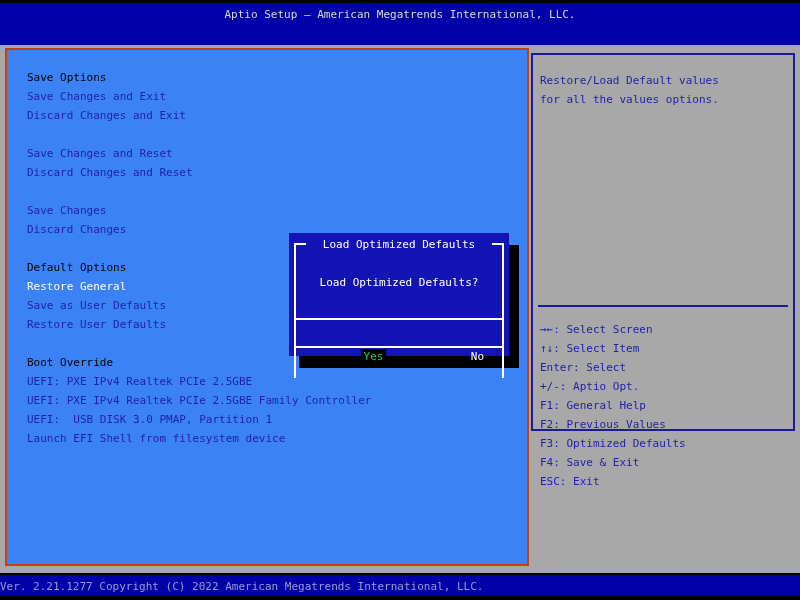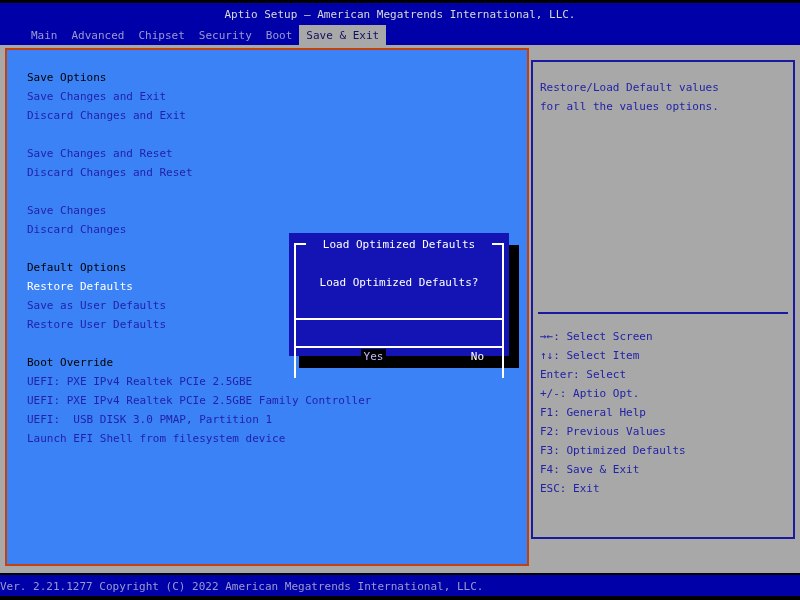--- a/index.html
+++ b/index.html
@@ -68,23 +68,23 @@
     position: absolute;
     left: 5px; top: 3px;
     width: 524px;
     height: 518px;
     border: 2px solid #c2410c;
     box-sizing: border-box;
     background: #3b82f6;
   }
   #panel-right {
     position: absolute;
-    left: 531px; top: 15px;
+    left: 531px; top: 8px;
     width: 264px;
-    height: 479px;
+    height: 378px;
     border: 2px solid #1a1aa0;
     border-left: 2px solid #1a1aa0;
     box-sizing: border-box;
     background: #a8a8a8;
   }
 
   
   #left-content {
     position: absolute;
     left: 20px; top: 18px;
@@ -197,60 +197,52 @@
     width: 50%;
     text-align: center;
     color: #ffffff;
     white-space: pre;
   }
   .dlg-btn span {
     padding: 1px 3px;
   }
   .dlg-btn.selected span {
     background: #000000;
-    color: #c4b5fd;
+    color: #22c55e;
   }
 </style>
 </head>
 <body>
 
 <div id="screen">
 
   <div id="header-band"></div>
   <div id="title-line">Aptio Setup – American Megatrends International, LLC.</div>
 
-  <div id="menubar">
-    <div class="menu-tab">Main</div>
-    <div class="menu-tab">Advanced</div>
-    <div class="menu-tab">Chipset</div>
-    <div class="menu-tab">Security</div>
-    <div class="menu-tab">Boot</div>
-    <div class="menu-tab active">Save &amp; Exit</div>
-  </div>
 
   <div id="body-area">
 
     <div id="panel-left">
       <div id="left-content">
 
         <div class="grp-title">Save Options</div>
         <div class="opt">Save Changes and Exit</div>
         <div class="opt">Discard Changes and Exit</div>
         <div class="spacer"></div>
 
         <div class="opt">Save Changes and Reset</div>
         <div class="opt">Discard Changes and Reset</div>
         <div class="spacer"></div>
 
         <div class="opt">Save Changes</div>
         <div class="opt">Discard Changes</div>
         <div class="spacer"></div>
 
         <div class="grp-title">Default Options</div>
-        <div class="opt selected">Restore Defaults</div>
+        <div class="opt selected">Restore General</div>
         <div class="opt">Save as User Defaults</div>
         <div class="opt">Restore User Defaults</div>
         <div class="spacer"></div>
 
         <div class="grp-title">Boot Override</div>
         <div class="opt">UEFI: PXE IPv4 Realtek PCIe 2.5GBE</div>
         <div class="opt">UEFI: PXE IPv4 Realtek PCIe 2.5GBE Family Controller</div>
         <div class="opt">UEFI:  USB DISK 3.0 PMAP, Partition 1</div>
         <div class="opt">Launch EFI Shell from filesystem device</div>
 

